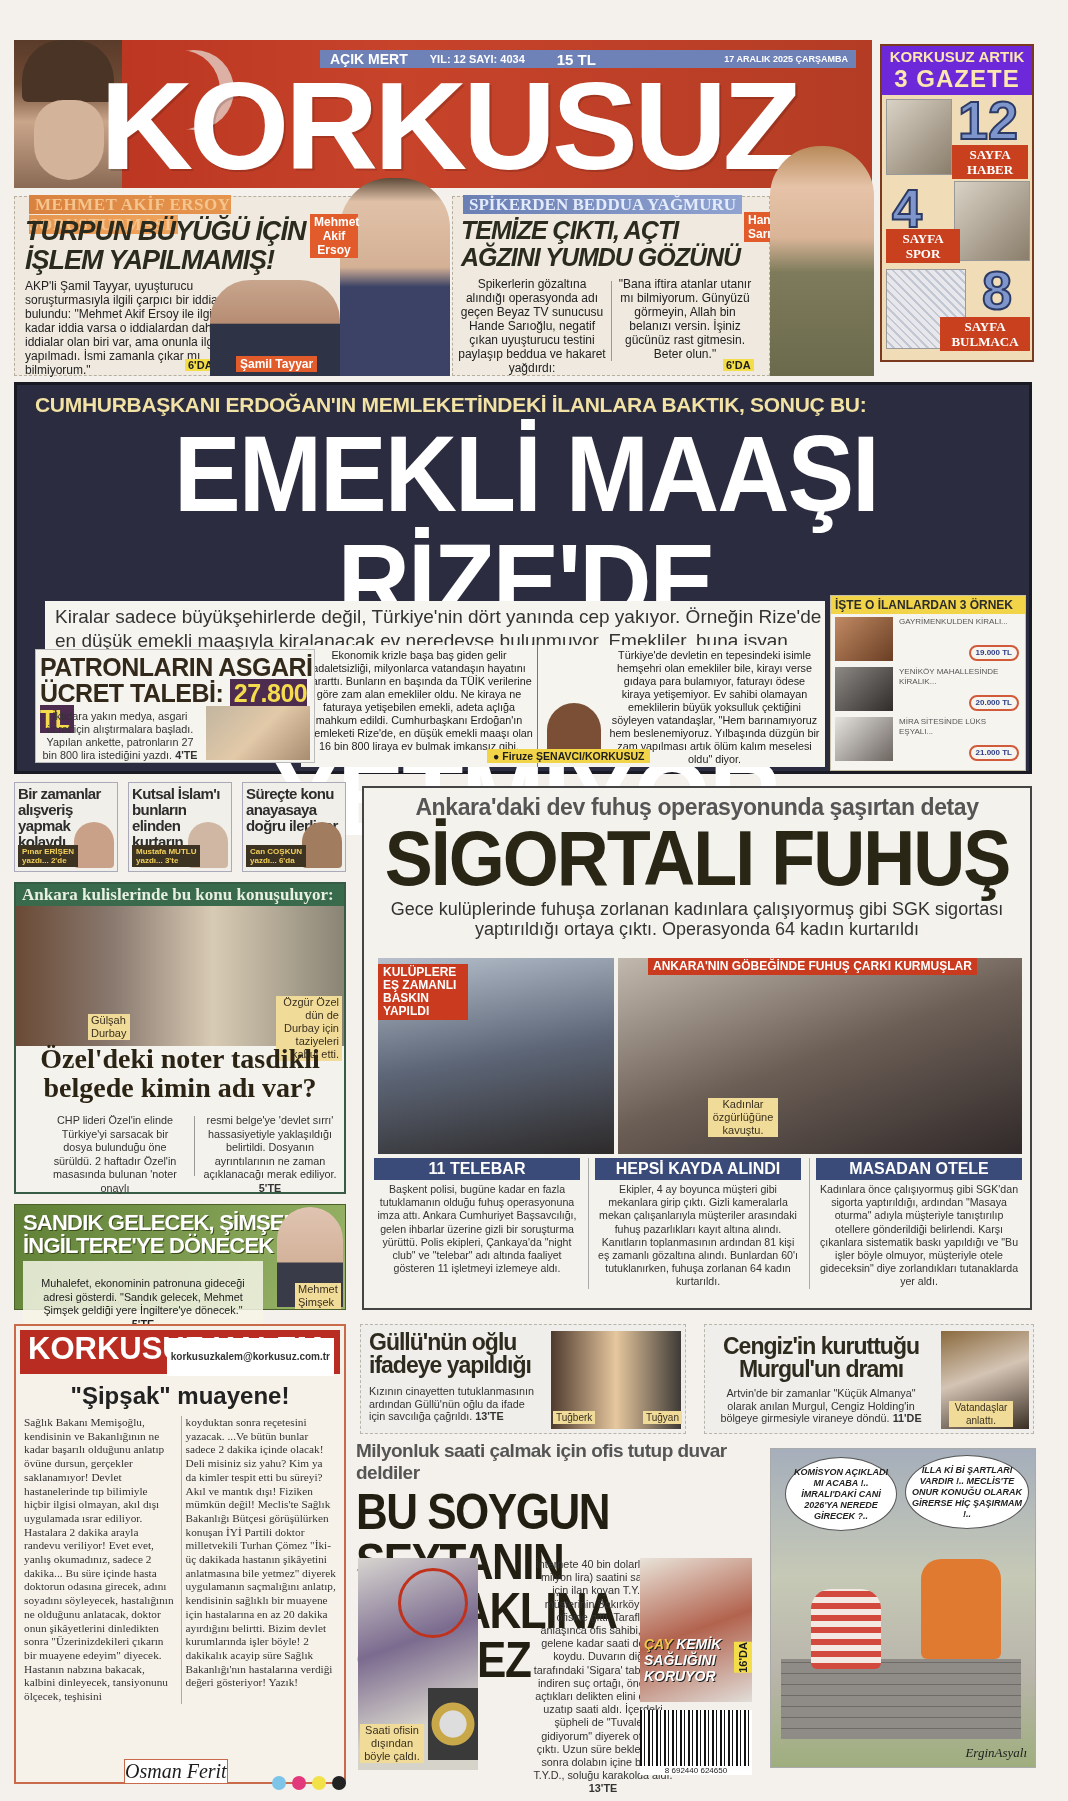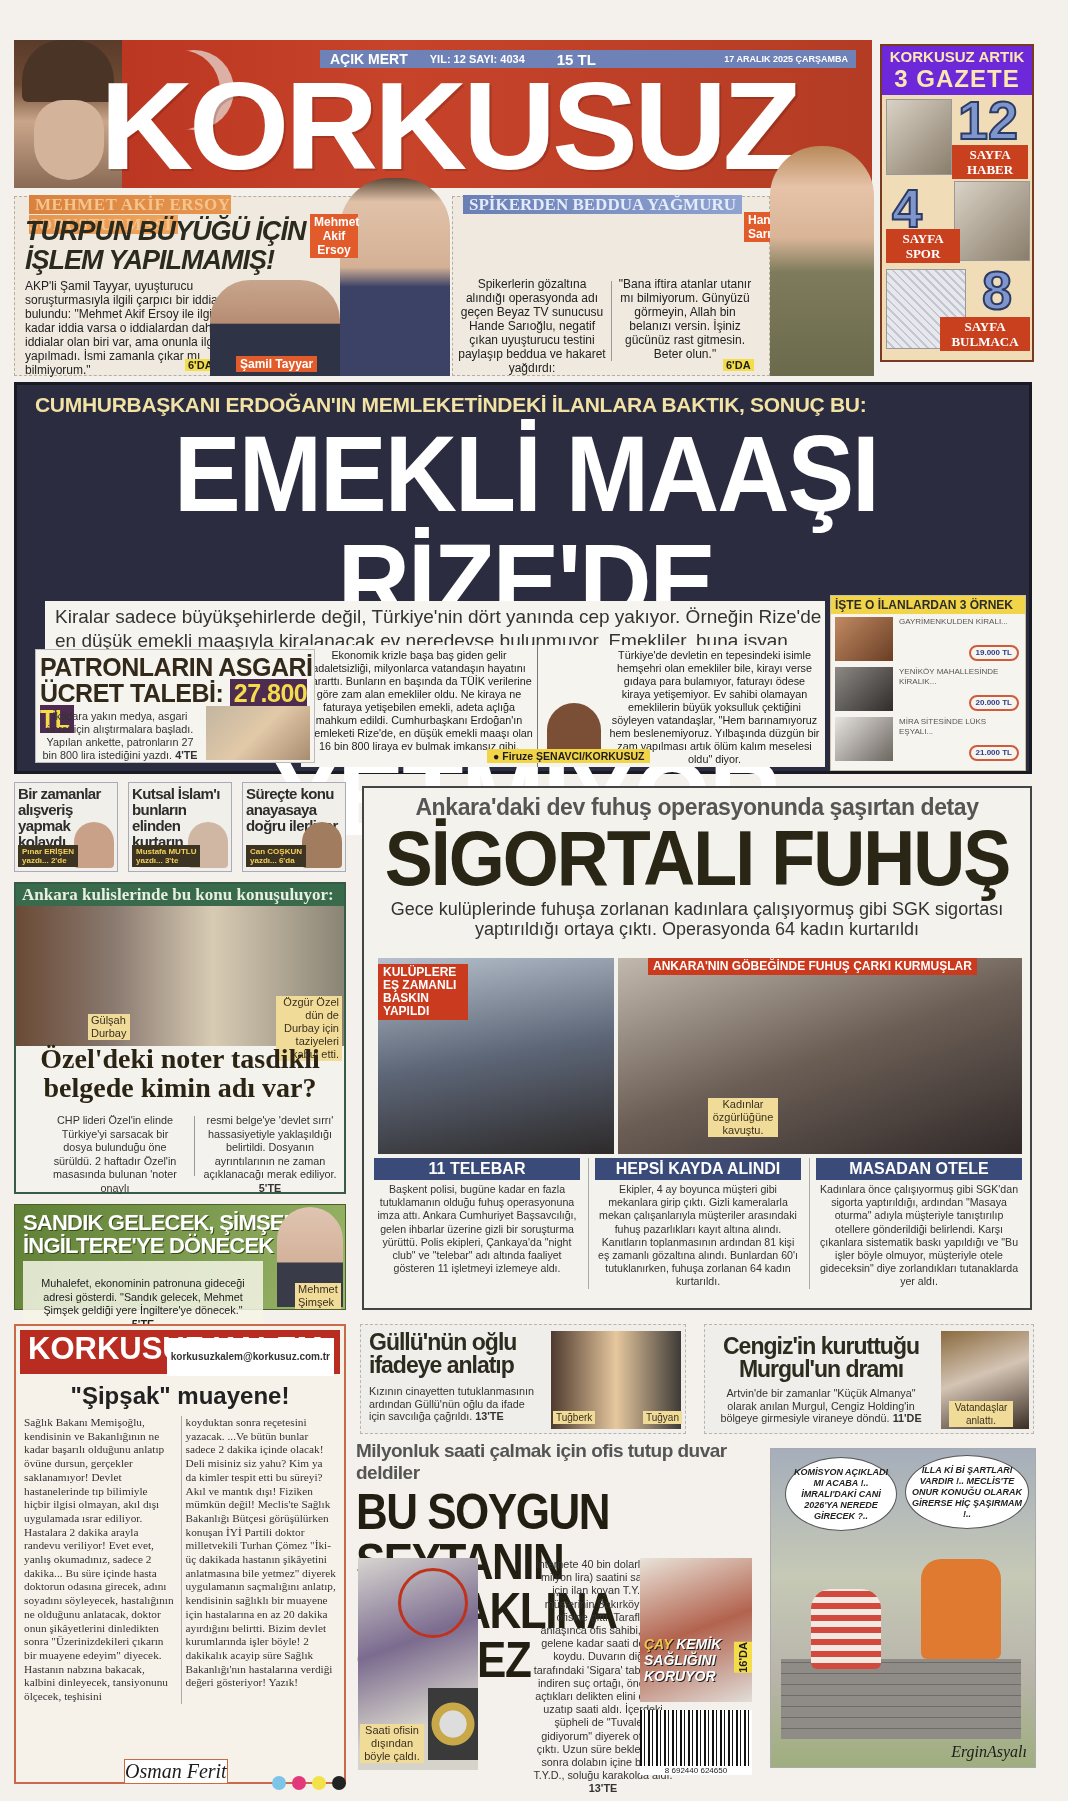--- a/index.html
+++ b/index.html
@@ -171,20 +171,24 @@
   <div class="body-sm" style="position:absolute;left:10px;top:82px;width:230px">AKP'li Şamil Tayyar, uyuşturucu soruşturmasıyla ilgili çarpıcı bir iddiada bulundu: "Mehmet Akif Ersoy ile ilgili ne kadar iddia varsa o iddialardan daha ağır iddialar olan biri var, ama onunla ilgili işlem yapılmadı. İsmi zamanla çıkar mı bilmiyorum."</div>
   <span class="ref" style="position:absolute;left:170px;top:162px">6'DA</span>
 </div>
 <div class="abs photo" style="left:210px;top:280px;width:130px;height:96px;border-radius:40px 40px 0 0;background:linear-gradient(180deg,#c8a58d 0%,#b68d73 45%,#2f3346 46%)"></div>
 <div class="abs photo" style="left:340px;top:178px;width:110px;height:198px;border-radius:50px 50px 0 0;background:linear-gradient(180deg,#5d4a38 0%,#e0c1a8 12%,#d4b195 45%,#3b4266 55%)"></div>
 <div class="abs name-tag" style="left:310px;top:214px;width:48px">Mehmet Akif Ersoy</div>
 <div class="abs name-tag" style="left:236px;top:356px">Şamil Tayyar</div>
 
 <div class="abs story-box" style="left:452px;top:196px;width:318px;height:180px">
   <div style="position:absolute;left:10px;top:-2px"><span class="kicker-blue">SPİKERDEN BEDDUA YAĞMURU</span></div>
+  <div class="big-italic" style="position:absolute;left:8px;top:20px;font-size:25px;line-height:27px">
+    <div>TEMİZE ÇIKTI, AÇTI</div>
+    <div>AĞZINI YUMDU GÖZÜNÜ</div>
+  </div>
   <div class="body-sm" style="position:absolute;left:4px;top:80px;width:150px;text-align:center">Spikerlerin gözaltına alındığı operasyonda adı geçen Beyaz TV sunucusu Hande Sarıoğlu, negatif çıkan uyuşturucu testini paylaşıp beddua ve hakaret yağdırdı:</div>
   <div style="position:absolute;left:158px;top:84px;width:1px;height:80px;background:#999"></div>
   <div class="body-sm" style="position:absolute;left:162px;top:80px;width:140px;text-align:center">"Bana iftira atanlar utanır mı bilmiyorum. Günyüzü görmeyin, Allah bin belanızı versin. İşiniz gücünüz rast gitmesin. Beter olun."</div>
   <span class="ref" style="position:absolute;left:270px;top:162px">6'DA</span>
 </div>
 <div class="abs name-tag" style="left:744px;top:212px;width:44px">Hande Sarıoğlu</div>
 <div class="abs" style="left:770px;top:146px;width:104px;height:230px;border-radius:50px 50px 0 0;background:linear-gradient(180deg,#b88a5a 0%,#e6c3a8 18%,#d9b497 40%,#7d7b5b 55%,#6b6a4c 100%)"></div>
 
 <div id="main" class="abs">
   <div class="kicker">CUMHURBAŞKANI ERDOĞAN'IN MEMLEKETİNDEKİ İLANLARA BAKTIK, SONUÇ BU:</div>
@@ -315,21 +319,21 @@
     <div style="border-left:1px solid #aaa;padding-left:6px">
         <div class="ch">MASADAN OTELE</div>
         <div class="cb">Kadınlara önce çalışıyormuş gibi SGK'dan sigorta yaptırıldığı, ardından "Masaya oturma" adıyla müşteriyle tanıştırılıp otellere gönderildiği belirlendi. Karşı çıkanlara sistematik baskı yapıldığı ve "Bu işler böyle olmuyor, müşteriyle otele gideceksin" diye zorlandıkları tutanaklarda yer aldı.</div>
       </div>
   </div>
 </div>
 
 <div class="mini" style="left:360px;top:1324px;width:326px;height:110px">
   <div class="h" style="position:absolute;left:8px;top:6px">
       <div>Güllü'nün oğlu</div>
-      <div>ifadeye anlatıp</div>
+      <div>ifadeye yapıldığı</div>
     </div>
   <div class="b" style="position:absolute;left:8px;top:60px;width:170px;"><span>Kızının cinayetten tutuklanmasının ardından Güllü'nün oğlu da ifade için savcılığa çağrıldı.</span> <b>13'TE</b></div>
   <div style="position:absolute;left:190px;top:6px;width:130px;height:98px;background:linear-gradient(90deg,#4e3a2e,#e6c79e 50%,#3e3a36)"></div>
   <div class="yellow-cap" style="position:absolute;left:192px;top:86px;font-size:10px">Tuğberk</div>
   <div class="yellow-cap" style="position:absolute;left:282px;top:86px;font-size:10px">Tuğyan</div>
 </div>
 
 <div class="mini" style="left:704px;top:1324px;width:330px;height:110px">
   <div class="h" style="position:absolute;left:6px;top:10px;width:220px;text-align:center">
       <div>Cengiz'in kuruttuğu</div>
@@ -361,19 +365,19 @@
   <div class="barcode"></div>
   <div style="position:absolute;left:284px;top:326px;width:112px;font-size:8px;text-align:center;background:#fff">8 692440 624650</div>
 </div>
 
 <div id="cartoon" class="abs">
   <div class="bubble" style="left:14px;top:8px;width:112px;height:74px">KOMİSYON AÇIKLADI MI ACABA !.. İMRALI'DAKİ CANİ 2026'YA NEREDE GİRECEK ?..</div>
   <div class="bubble" style="left:134px;top:6px;width:124px;height:74px">İLLA Kİ Bİ ŞARTLARI VARDIR !.. MECLİS'TE ONUR KONUĞU OLARAK GİRERSE HİÇ ŞAŞIRMAM !..</div>
   <div style="position:absolute;left:10px;top:210px;width:240px;height:80px;background:repeating-linear-gradient(0deg,#8f8c88 0 10px,#6f6c68 10px 11px)"></div>
   <div style="position:absolute;left:40px;top:140px;width:70px;height:80px;background:repeating-linear-gradient(0deg,#d24a3e 0 6px,#f4e9e2 6px 12px);border-radius:20px 20px 6px 6px"></div>
   <div style="position:absolute;left:150px;top:110px;width:80px;height:100px;background:#e07a30;border-radius:20px 20px 6px 6px"></div>
-  <div style="position:absolute;right:8px;bottom:6px;font-family:'Liberation Serif',serif;font-style:italic;font-size:16px">ErginAsyalı</div>
+  <div style="position:absolute;right:8px;bottom:6px;font-family:'Liberation Serif',serif;font-style:italic;font-size:13px">ErginAsyalı</div>
 </div>
 
 <div class="cmyk" style="left:272px;background:#7cc4e8"></div>
 <div class="cmyk" style="left:292px;background:#e2397a"></div>
 <div class="cmyk" style="left:312px;background:#f2e24a"></div>
 <div class="cmyk" style="left:332px;background:#222"></div>
 
 </body></html>

